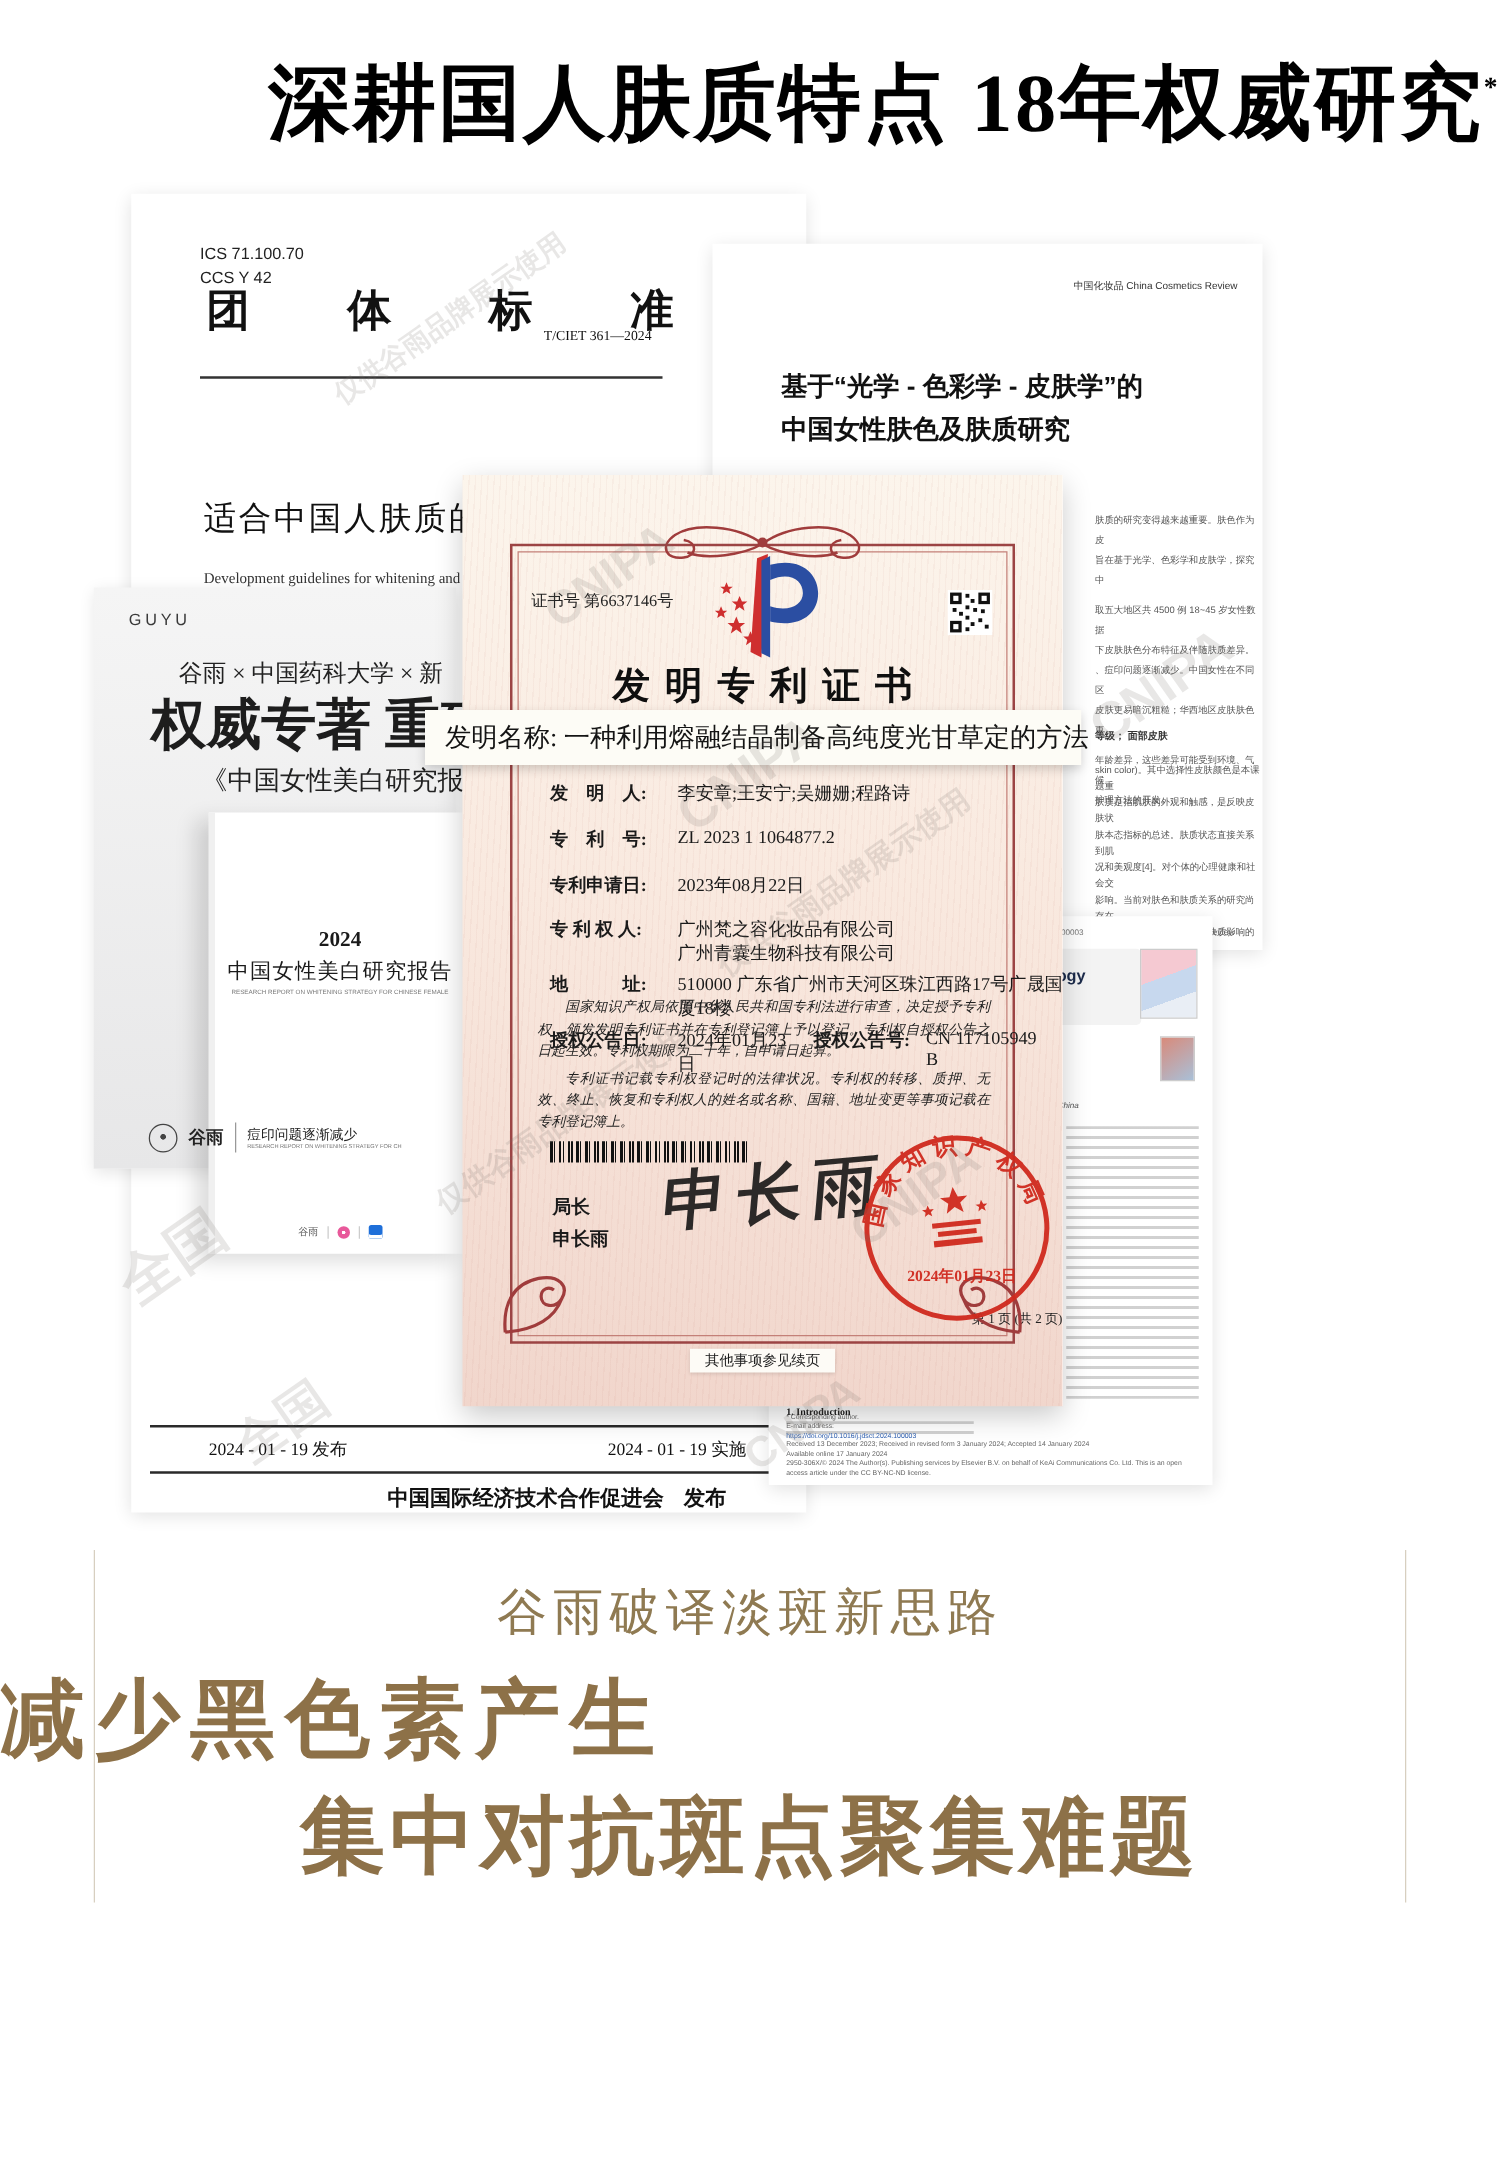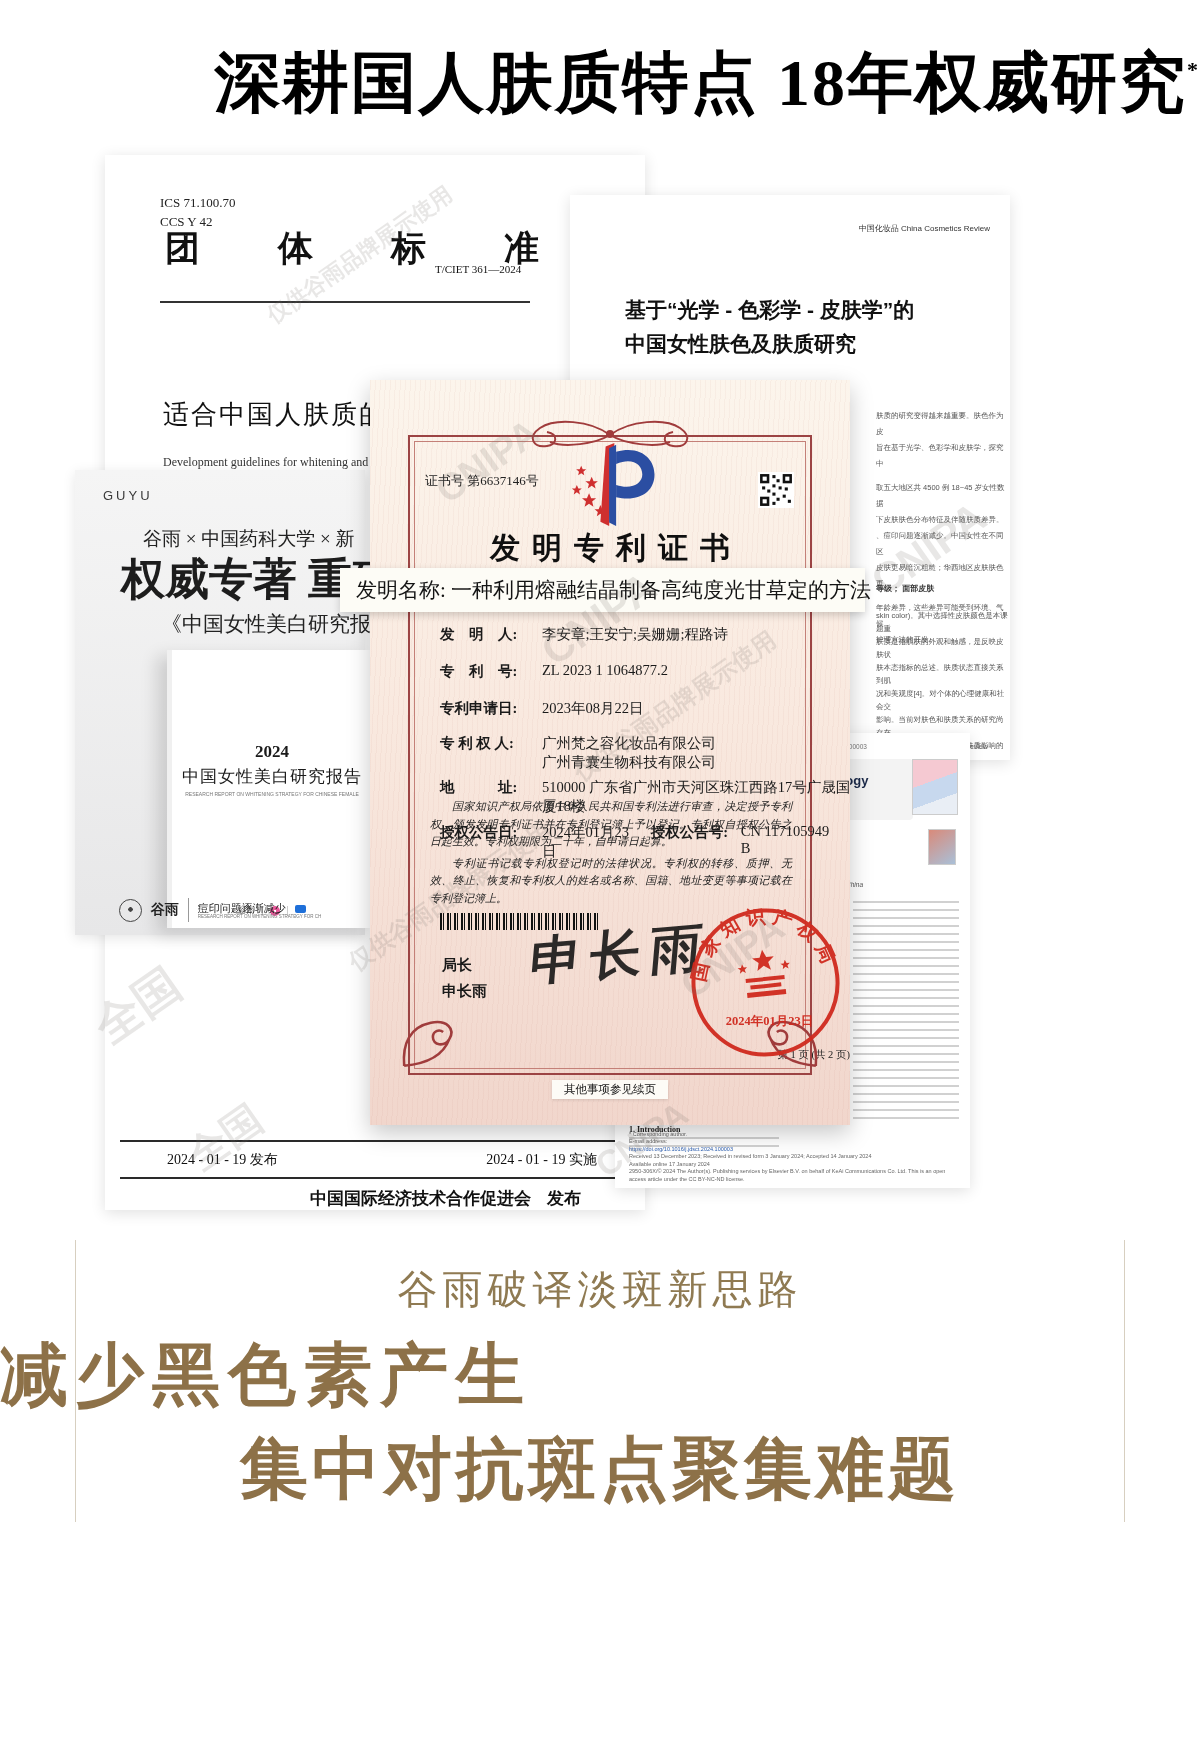--- a/index.html
+++ b/index.html
@@ -9,21 +9,21 @@
   .doc{position:absolute;background:#fff;box-shadow:0 3px 14px rgba(0,0,0,.12);overflow:hidden}
   .nowrap{white-space:nowrap}
   .greek{background-image:repeating-linear-gradient(180deg,#bdbdbd 0 2.5px,transparent 2.5px 8px);opacity:.7}
   .wm{position:absolute;z-index:7;pointer-events:none;color:rgba(120,114,108,.17);
       font-weight:700;white-space:nowrap;transform:rotate(-35deg);font-family:"Liberation Sans",sans-serif}
   
   #heading{top:38px;left:0;width:100%;text-align:right;font-size:66px;font-weight:700;letter-spacing:2px;color:#000}
   #heading sup{font-size:22px;vertical-align:28px}
   
   #std{left:105px;top:155px;width:540px;height:1055px;z-index:1}
-  #std .ics{left:55px;top:38px;font-size:13px;line-height:19px;color:#222;font-family:Liberation Serif, serif}
+  #std .ics{left:55px;top:38px;font-size:13px;line-height:19px;color:#222;font-family:Liberation Sans, sans-serif}
   #std .doctype{left:60px;top:70px;font-size:35px;font-weight:600;letter-spacing:78px;white-space:nowrap;color:#111}
   #std .doccode{left:330px;top:108px;font-size:11px;color:#111}
   #std .rule1{left:55px;top:146px;width:370px;height:2px;background:#333}
   #std .titlecn{left:58px;top:242px;font-size:26px;letter-spacing:2px;white-space:nowrap;color:#111}
   #std .en1{left:58px;top:300px;font-size:12px;color:#333;white-space:nowrap}
   #std .en2{left:165px;top:318px;font-size:12px;color:#333;white-space:nowrap}
   #std .ruleB1{left:15px;top:985px;width:495px;height:2px;background:#2a2a2a}
   #std .dates{left:62px;top:996px;width:430px;display:flex;justify-content:space-between;font-size:14px;color:#111}
   #std .ruleB2{left:15px;top:1022px;width:495px;height:2px;background:#2a2a2a}
   #std .pub{left:205px;top:1032px;font-size:17px;font-weight:700;display:flex;gap:16px;color:#111}
@@ -38,21 +38,21 @@
   #rev .col2{left:306px;top:414px;width:132px;font-size:7.5px;line-height:13px;color:#555;
              font-family:"Liberation Sans",sans-serif}
   #rev .pfoot{right:22px;bottom:10px;font-size:7px;color:#666;font-family:"Liberation Sans",sans-serif}
   
   #guyu{left:75px;top:470px;width:290px;height:465px;z-index:3;
         background:linear-gradient(180deg,#f5f5f5,#e7e7e8);box-shadow:0 3px 12px rgba(0,0,0,.10)}
   #guyu .brand{left:28px;top:18px;font-size:13px;letter-spacing:3px;color:#3a3a3a;font-family:"Liberation Sans",sans-serif}
   #guyu .collab{left:68px;top:56px;font-size:19px;color:#222}
   #guyu .head{left:46px;top:80px;font-size:44px;font-weight:600;color:#1d1d1d}
   #guyu .quote{left:86px;top:140px;font-size:21px;color:#222}
-  #book{left:92px;top:180px;width:200px;height:278px;background:#fff;
+  #book{left:92px;top:180px;width:200px;height:353px;background:#fff;
         border-left:5px solid #f0f0f0;box-shadow:-10px 6px 16px rgba(0,0,0,.14);}
   #book .year{left:0;top:92px;width:100%;text-align:center;font-size:17px;font-weight:700}
   #book .btitle{left:0;top:115px;width:100%;text-align:center;font-size:17px;letter-spacing:1px;white-space:nowrap}
   #book .bsub{left:4px;top:141px;width:192px;text-align:center;font-size:5px;color:#777;
               white-space:nowrap;overflow:hidden;font-family:"Liberation Sans",sans-serif}
   #book .logos{left:0;bottom:12px;width:100%;display:flex;justify-content:center;align-items:center;gap:7px}
   #book .logos .t{font-size:8px;color:#555}
   #guyu .cfoot{left:0;bottom:13px;width:100%;display:flex;justify-content:center;align-items:center;gap:9px}
   #guyu .cfoot .gtxt{font-size:14px;font-weight:600;color:#222}
   #guyu .cfoot .dv{width:1px;height:24px;background:#999}

